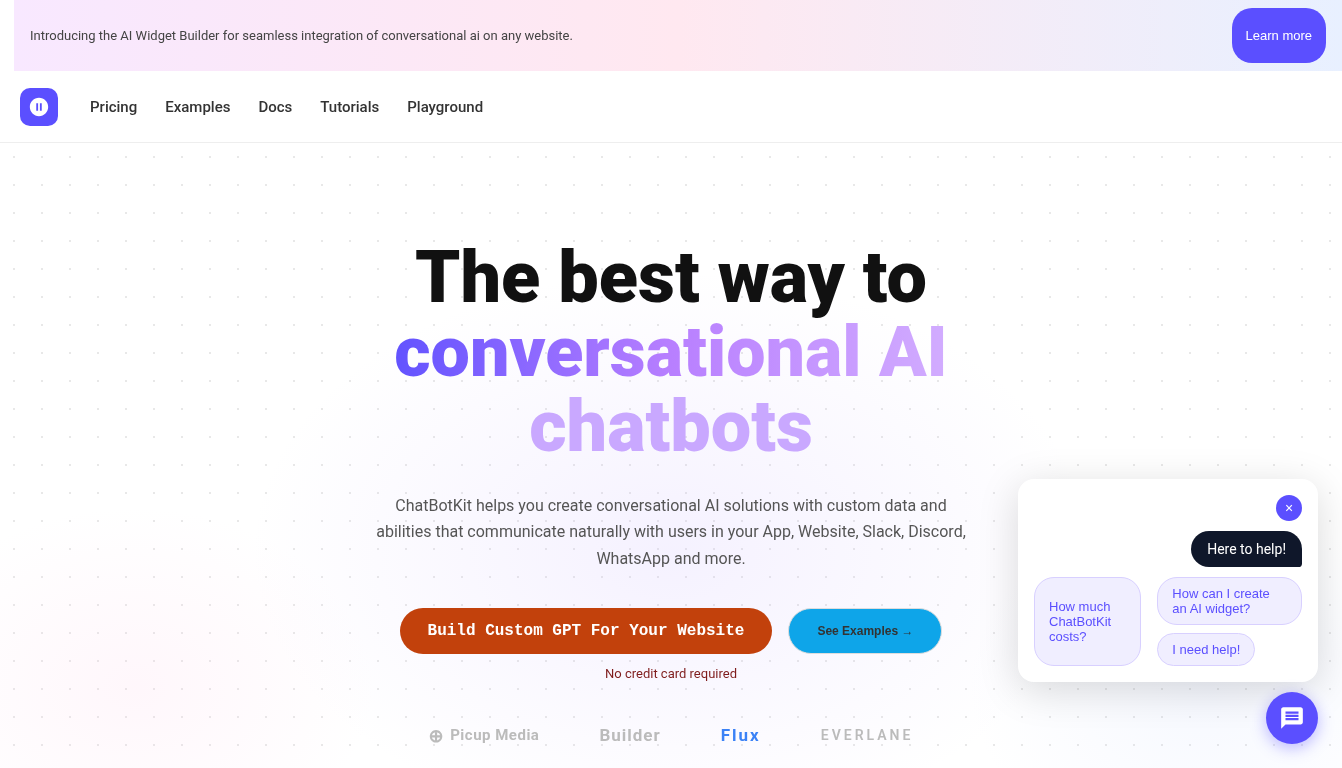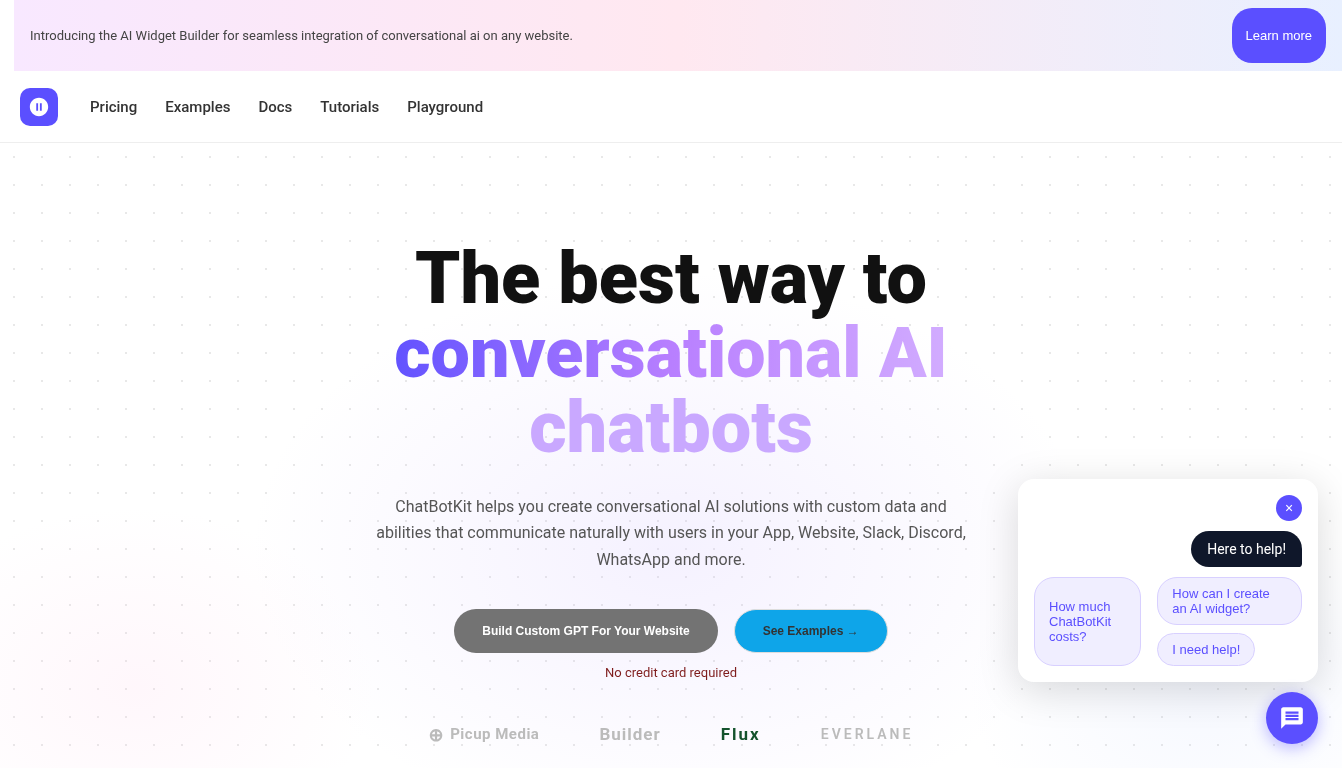--- a/index.html
+++ b/index.html
@@ -189,28 +189,29 @@
     }
 
     .hero-buttons {
       display: flex;
       gap: 16px;
       justify-content: center;
       margin-top: 36px;
     }
 
     .btn-primary {
-      background: #737373;
+      background: #c2410c;
       color: #fff;
       padding: 14px 28px;
       border-radius: 50px;
       border: none;
-      font-size: 12px;
+      font-size: 16px;
       font-weight: 700;
       cursor: pointer;
+      font-family: Liberation Mono, monospace;
     }
 
     .btn-secondary {
       background: #0ea5e9;
       color: #333;
       padding: 14px 28px;
       border-radius: 50px;
       border: 1.5px solid #ddd;
       font-size: 12px;
       font-weight: 600;
@@ -240,21 +241,21 @@
       font-weight: 700;
       color: #aaa;
       letter-spacing: 0.5px;
       display: flex;
       align-items: center;
       gap: 6px;
     }
 
     .logo-item.picup { color: #bbb; font-size: 15px; }
     .logo-item.sizzabo { color: #bbb; font-size: 17px; letter-spacing: 1px; }
-    .logo-item.flux { color: #14532d; font-size: 17px; letter-spacing: 2px; }
+    .logo-item.flux { color: #3b82f6; font-size: 17px; letter-spacing: 2px; }
     .logo-item.everlane { color: #bbb; font-size: 14px; letter-spacing: 3px; font-weight: 600; }
 
     
     .chat-widget {
       position: fixed;
       bottom: 24px;
       right: 24px;
       z-index: 200;
       display: flex;
       flex-direction: column;

